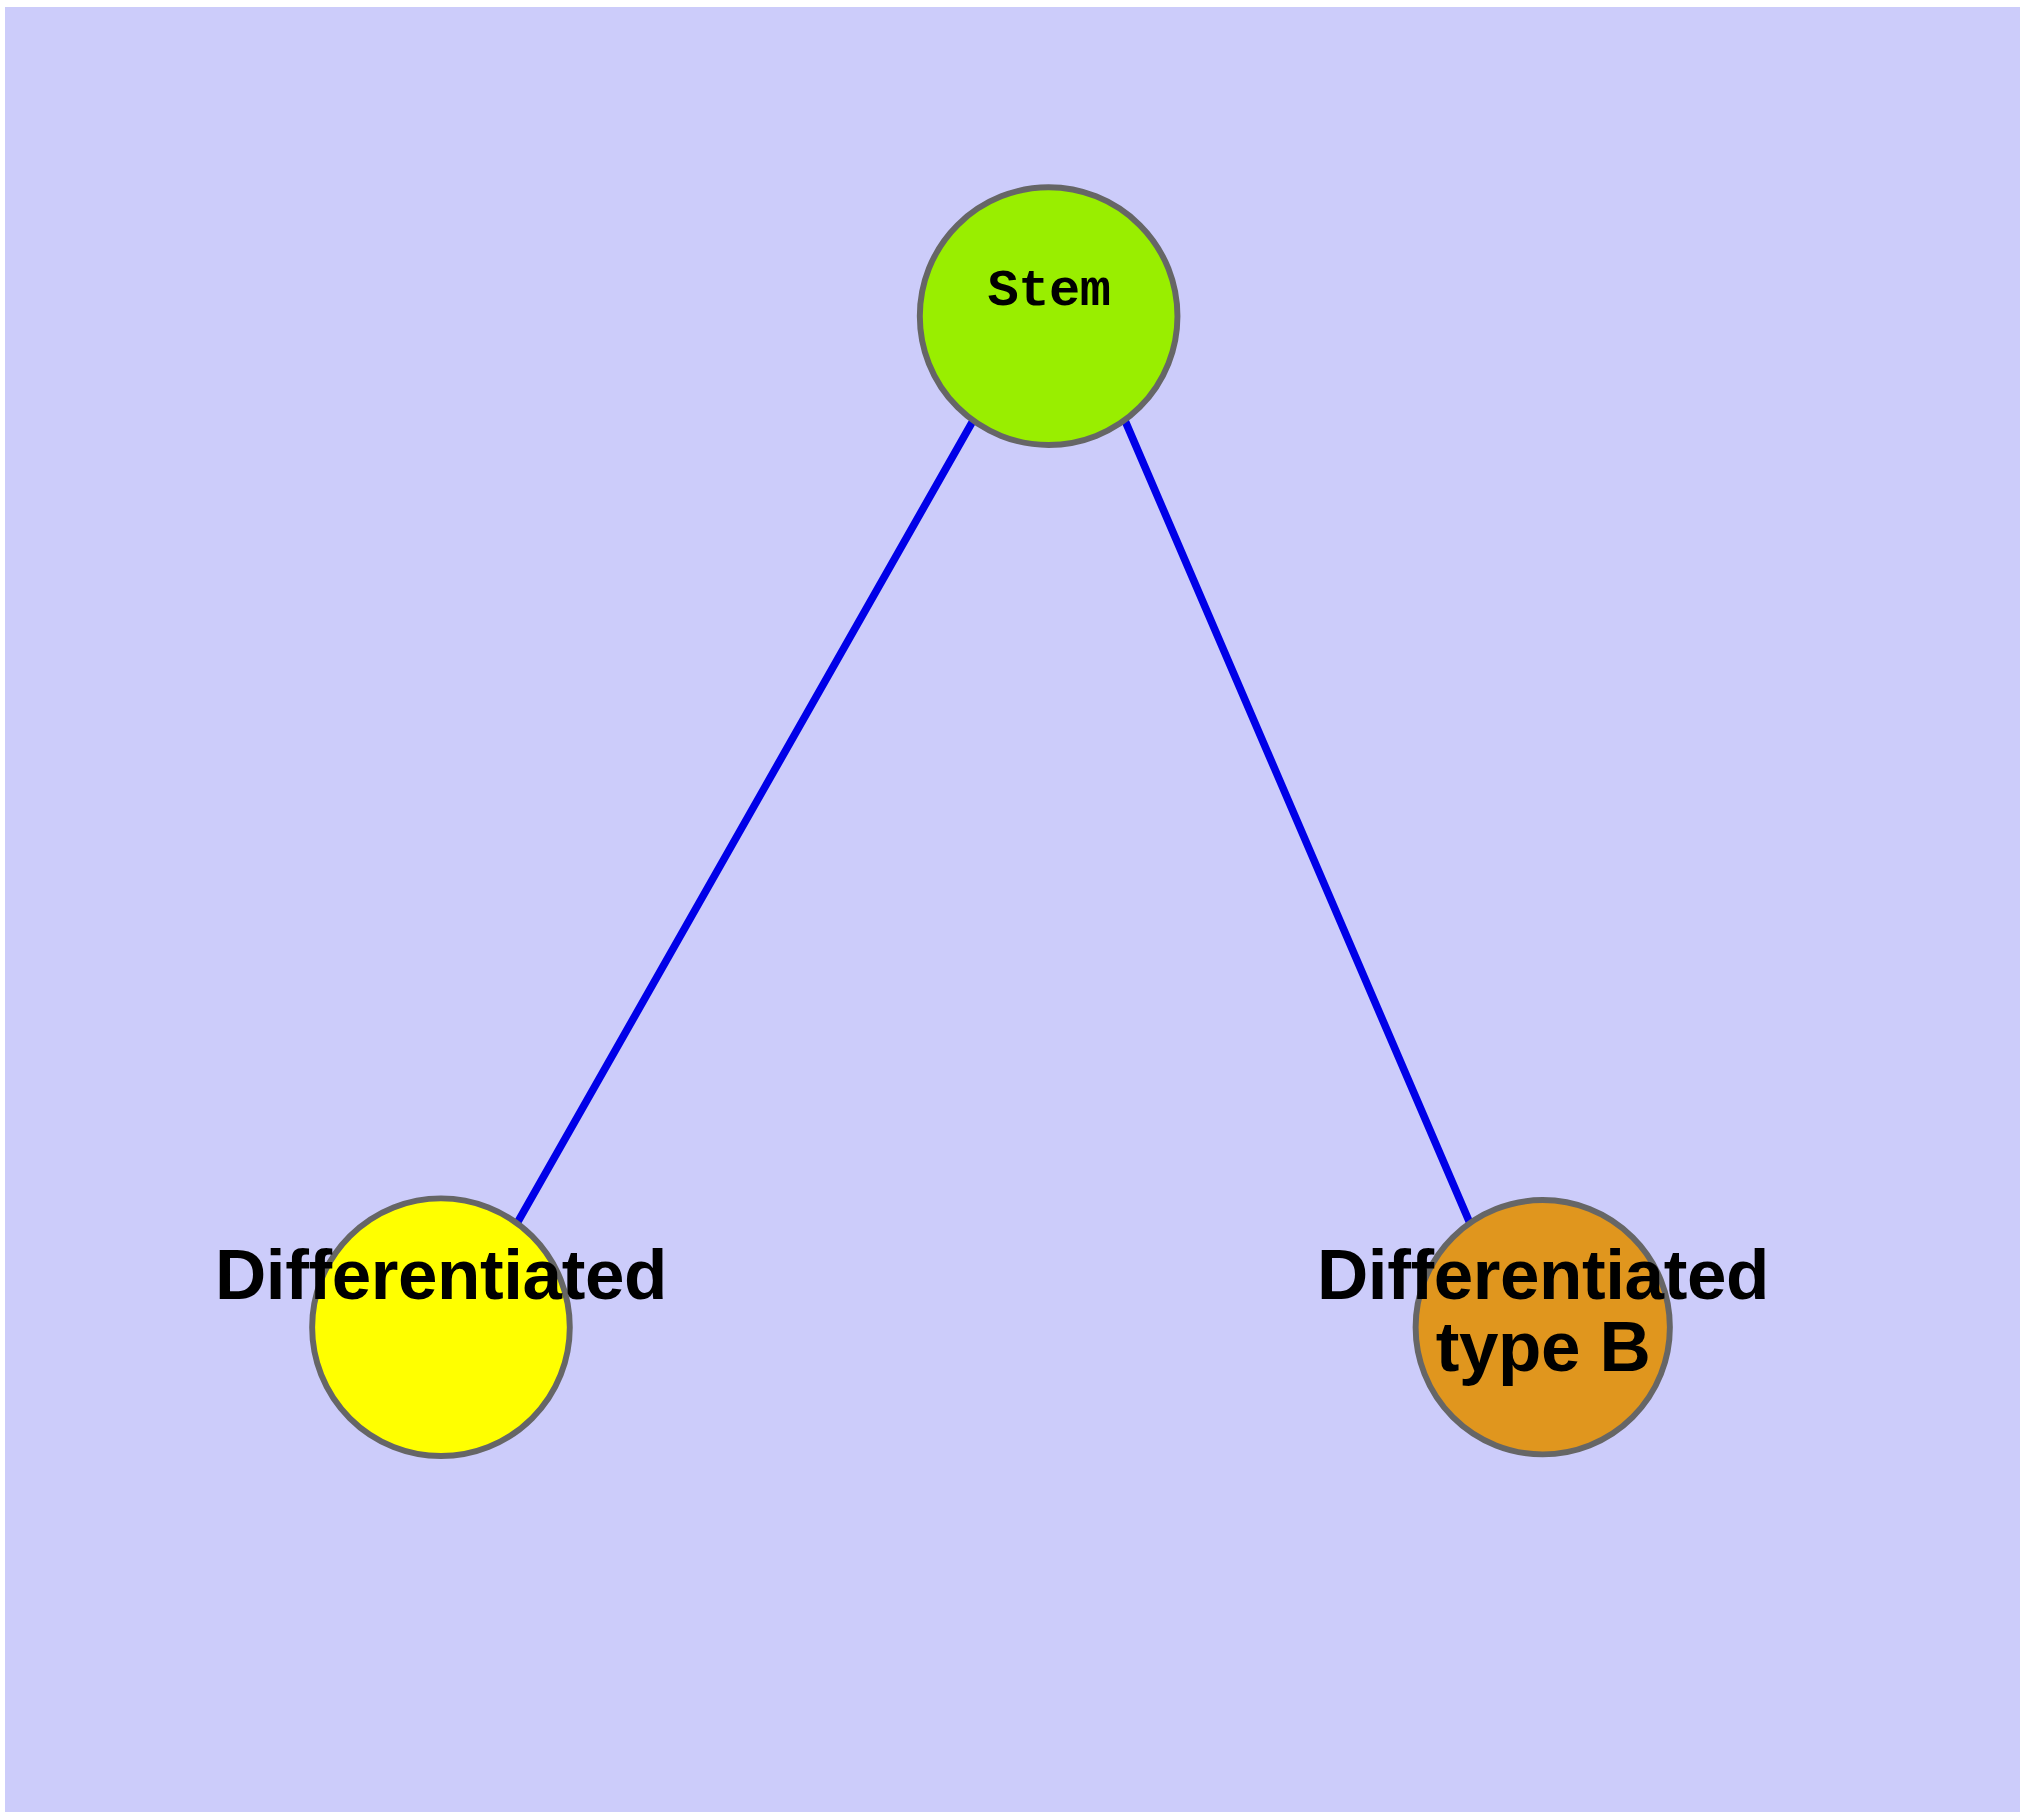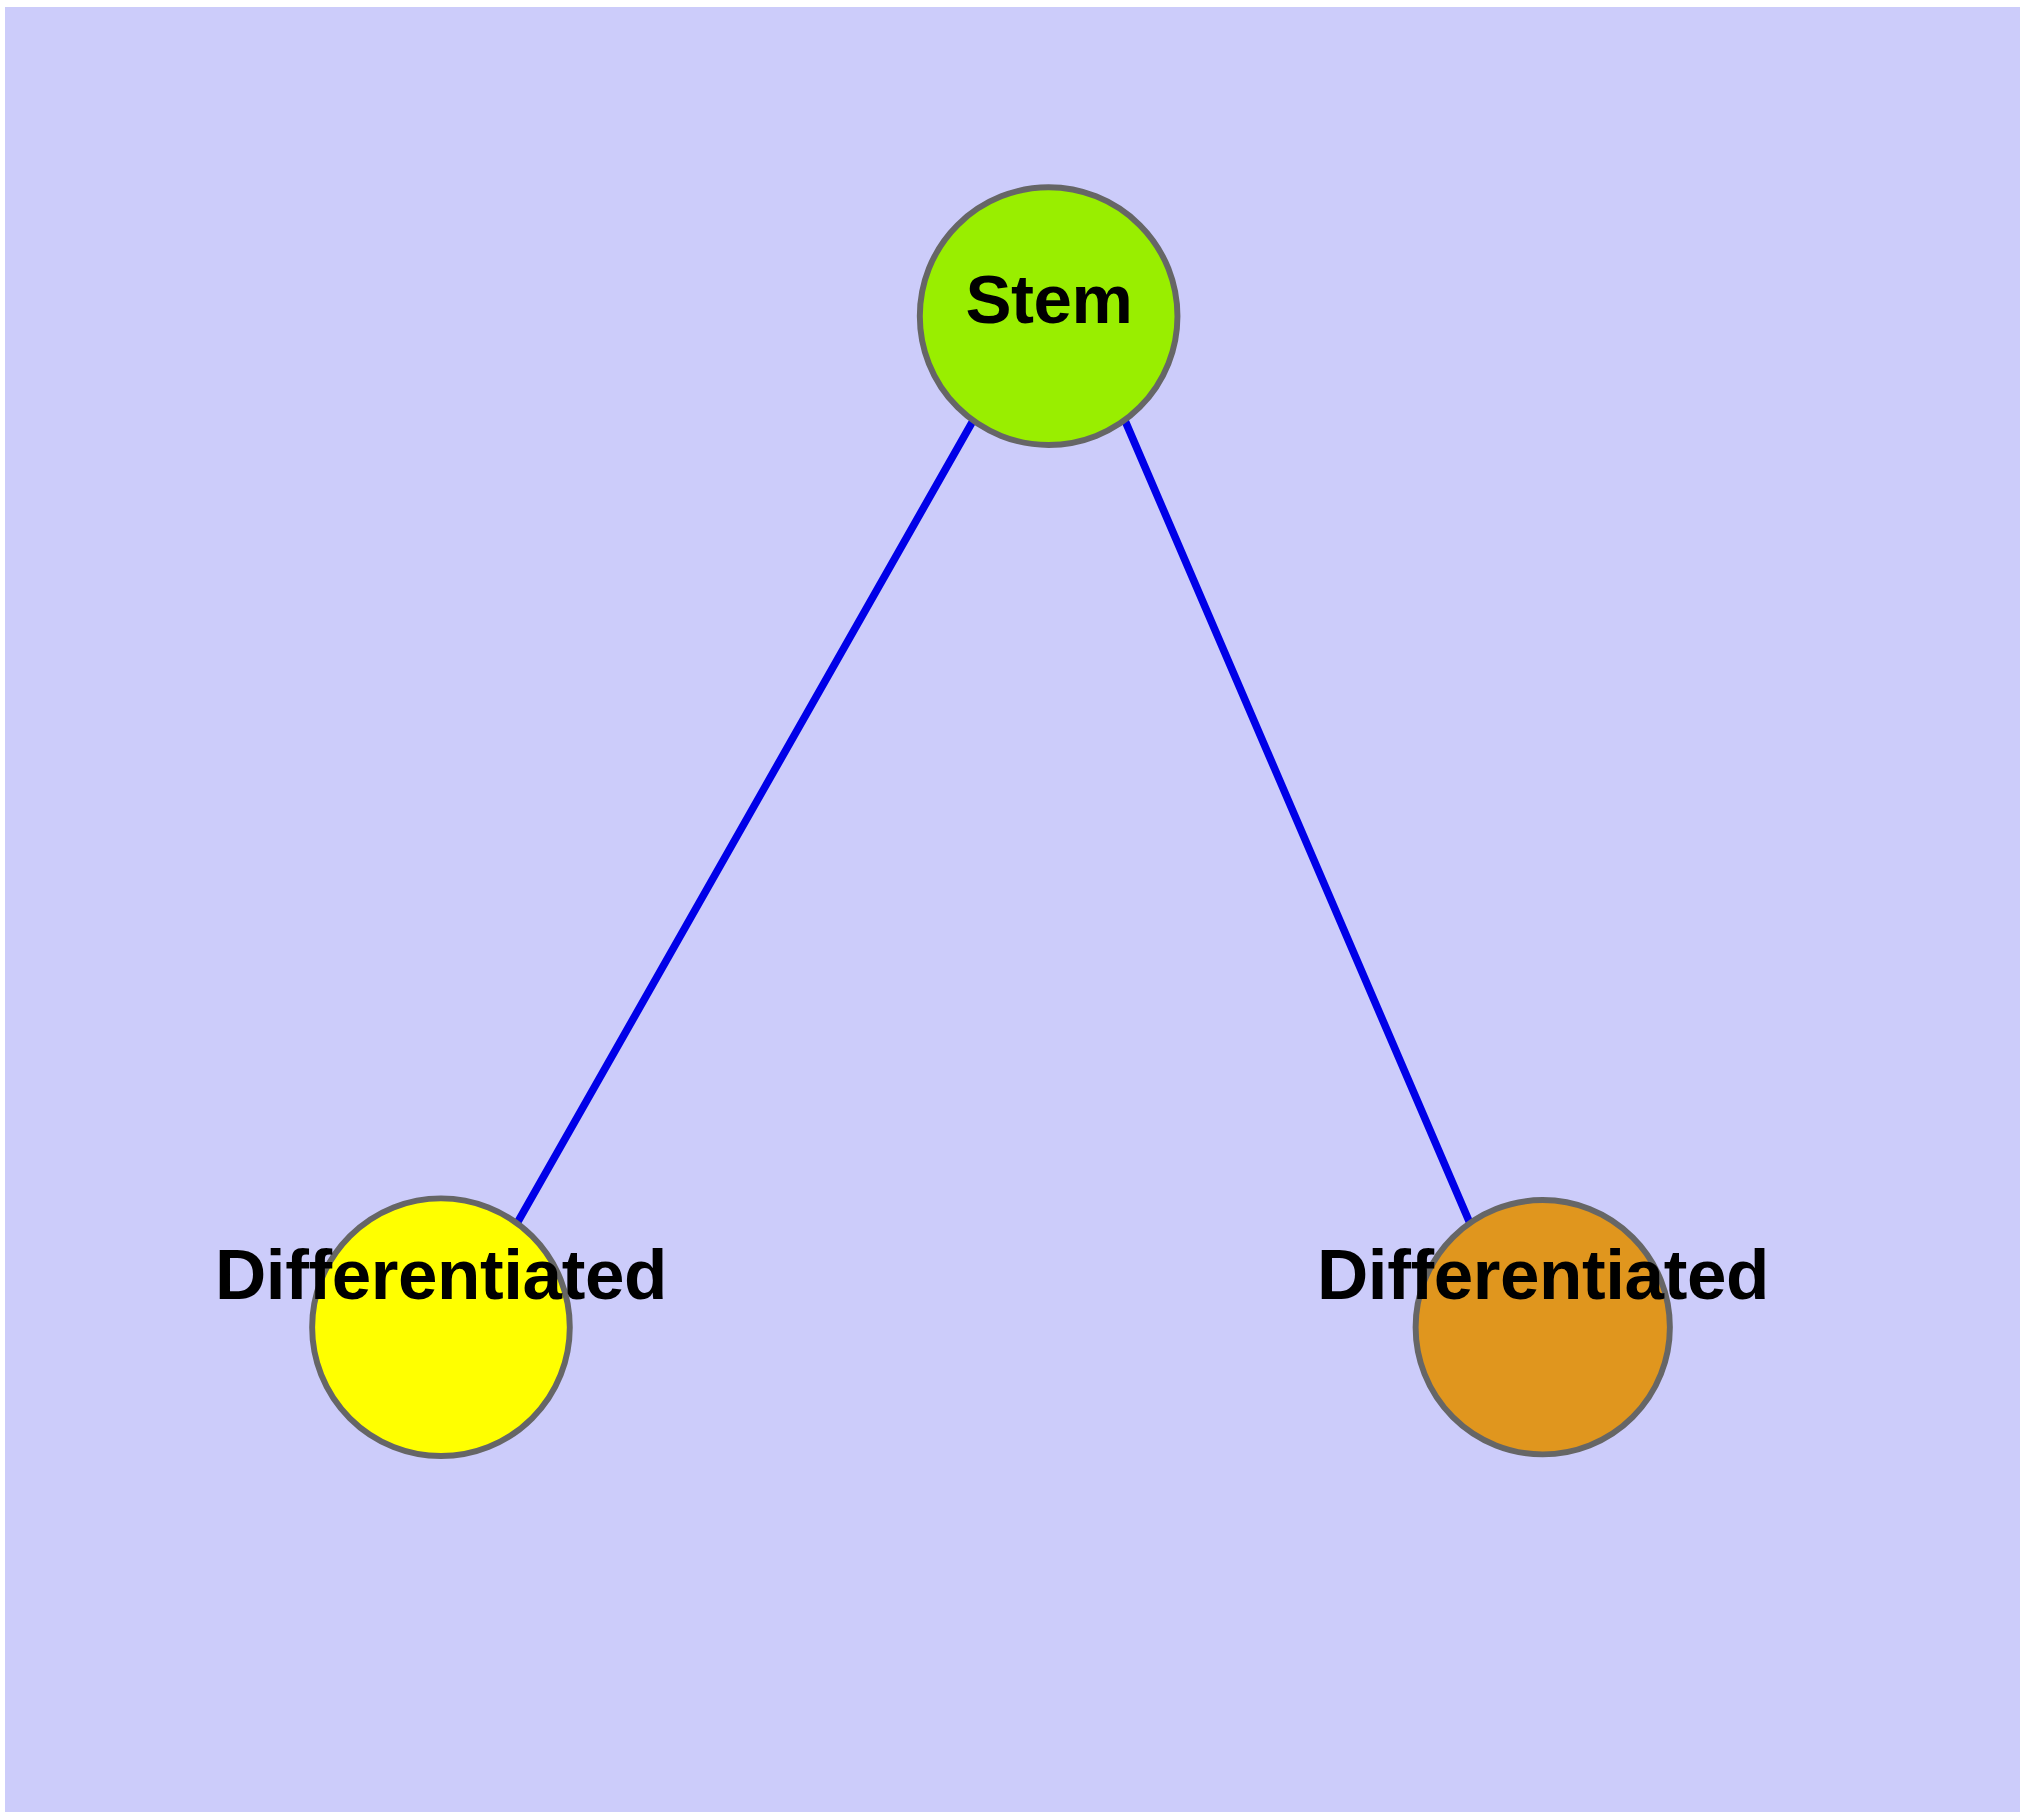--- a/index.html
+++ b/index.html
@@ -35,24 +35,25 @@
     position: absolute;
     text-align: center;
     font-weight: bold;
     color: #000000;
     line-height: 1.02;
     white-space: pre;
     letter-spacing: -0.4px;
     pointer-events: none;
   }
   .label-stem {
-    font-size: 69px;
+    font-size: 52px;
     left: 625px;
     top: 265px;
     width: 848px;
+    font-family: Liberation Mono, monospace;
   }
   .label-a {
     font-size: 71px;
     left: 17px;
     top: 1239px;
     width: 848px;
   }
   .label-b {
     font-size: 71px;
     left: 1119px;
@@ -78,16 +79,16 @@
       <circle cx="1237" cy="373" r="152" fill="#99ee00" stroke="#666666" stroke-width="7"></circle>
       <circle cx="520" cy="1566" r="152" fill="#ffff00" stroke="#666666" stroke-width="7"></circle>
       <circle cx="1820" cy="1566" r="150" fill="#e0961e" stroke="#666666" stroke-width="7"></circle>
     </g>
   </svg>
 
   <div class="node-label label-stem" style="color: rgb(0, 0, 0);">Stem</div>
 
   <div class="node-label label-a" style="color: rgb(0, 0, 0);"><span>Differentiated</span><br></div>
 
-  <div class="node-label label-b" style="color: rgb(0, 0, 0);"><span>Differentiated</span><br></div>
+  <div class="node-label label-b" style="color: rgb(0, 0, 0);"><span>Differentiated</span><br><span>type B</span></div>
 
 </div>
 
 
 </body></html>

